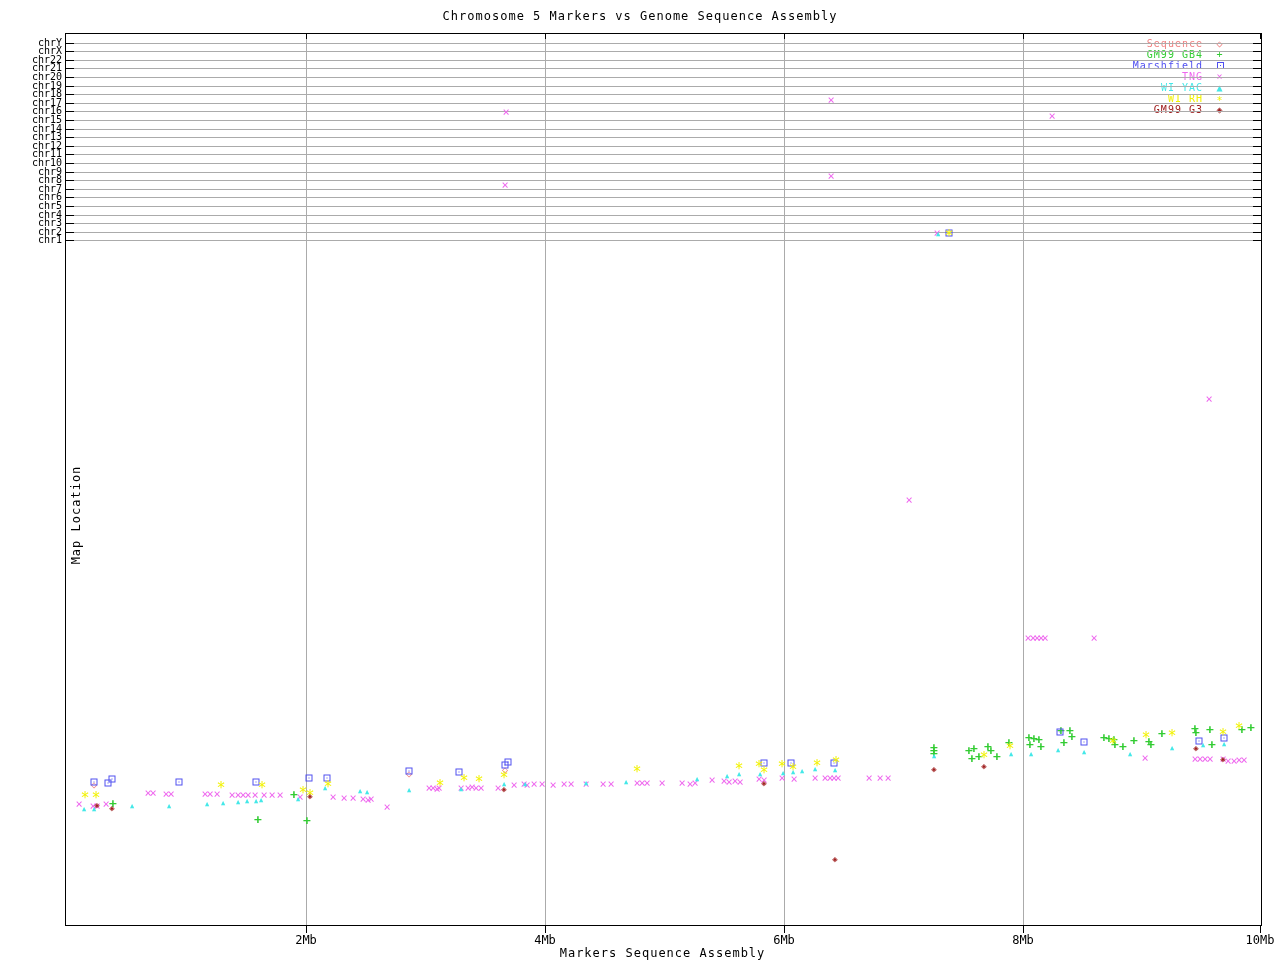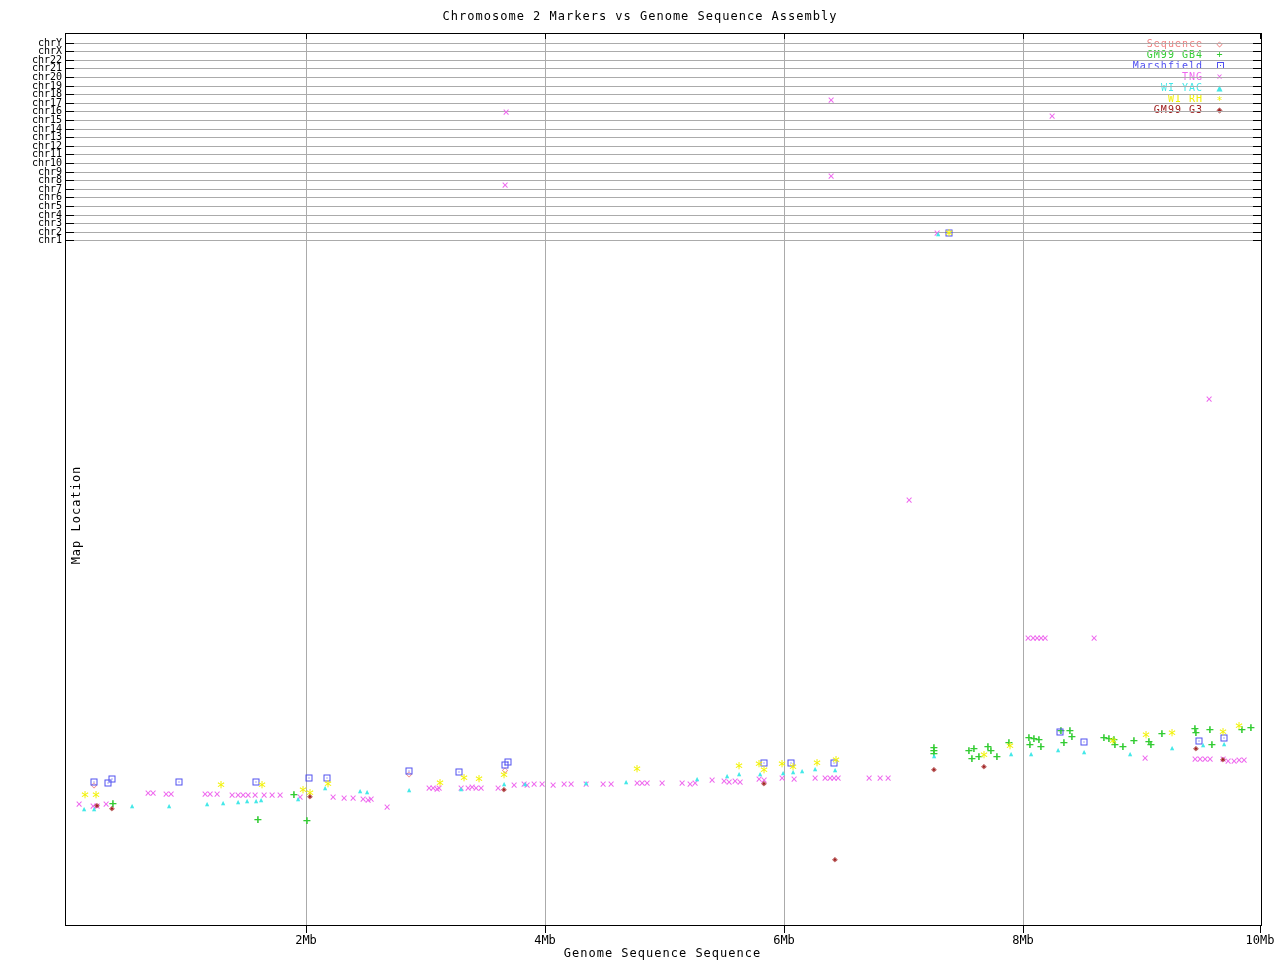--- a/index.html
+++ b/index.html
@@ -34,21 +34,21 @@
   .pt-sq{position:absolute;transform:translate(-50%,-50%);}
   #legend{position:absolute;top:4px;right:24px;}
   .leg-row{display:flex;align-items:center;justify-content:flex-end;height:11px;font-size:10px;letter-spacing:1px;}
   .leg-marker{display:inline-flex;width:34px;justify-content:center;align-items:center;}
   .leg-glyph{line-height:1;display:inline-block;}
   .lg-wirh{transform:translateY(22%);}
 </style>
 </head>
 <body>
 
-<div class="title">Chromosome 2 Markers vs Genome Sequence Assembly</div>
+<div class="title">Chromosome 5 Markers vs Genome Sequence Assembly</div>
 
 <div id="plot-area">
   <div class="yaxis-title">Map Location</div>
   <div id="legend">
       <div class="leg-row">
         <span style="color: rgb(240, 128, 128);">Sequence</span>
         <span class="leg-marker">
           <span class="leg-glyph lg-genethon" style="color: rgb(240, 128, 128);">◇</span>
         </span>
       </div>
@@ -512,13 +512,13 @@
     <span class="pt s-gm99g3" style="color: rgb(160, 32, 32); left: 244px; top: 762px;">◈</span>
     <span class="pt s-gm99g3" style="color: rgb(160, 32, 32); left: 438px; top: 755px;">◈</span>
     <span class="pt s-gm99g3" style="color: rgb(160, 32, 32); left: 698px; top: 749px;">◈</span>
     <span class="pt s-gm99g3" style="color: rgb(160, 32, 32); left: 769px; top: 825px;">◈</span>
     <span class="pt s-gm99g3" style="color: rgb(160, 32, 32); left: 868px; top: 735px;">◈</span>
     <span class="pt s-gm99g3" style="color: rgb(160, 32, 32); left: 918px; top: 732px;">◈</span>
     <span class="pt s-gm99g3" style="color: rgb(160, 32, 32); left: 1130px; top: 714px;">◈</span>
     <span class="pt s-gm99g3" style="color: rgb(160, 32, 32); left: 1157px; top: 725px;">◈</span>
   </div>
 
-<div class="xaxis-title">Genome Sequence Sequence</div>
+<div class="xaxis-title">Markers Sequence Assembly</div>
 
 </body></html>

